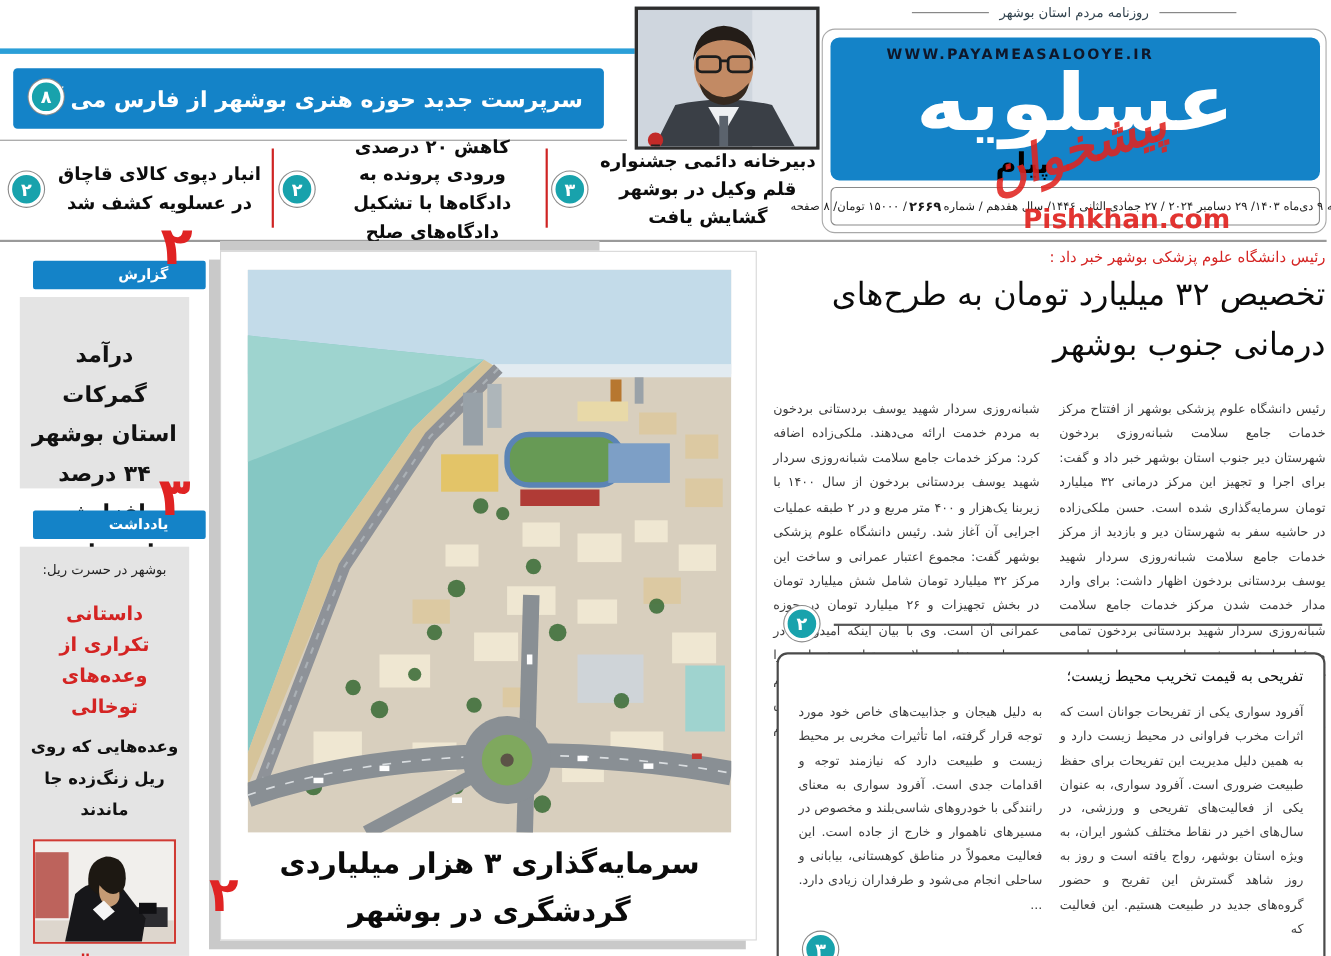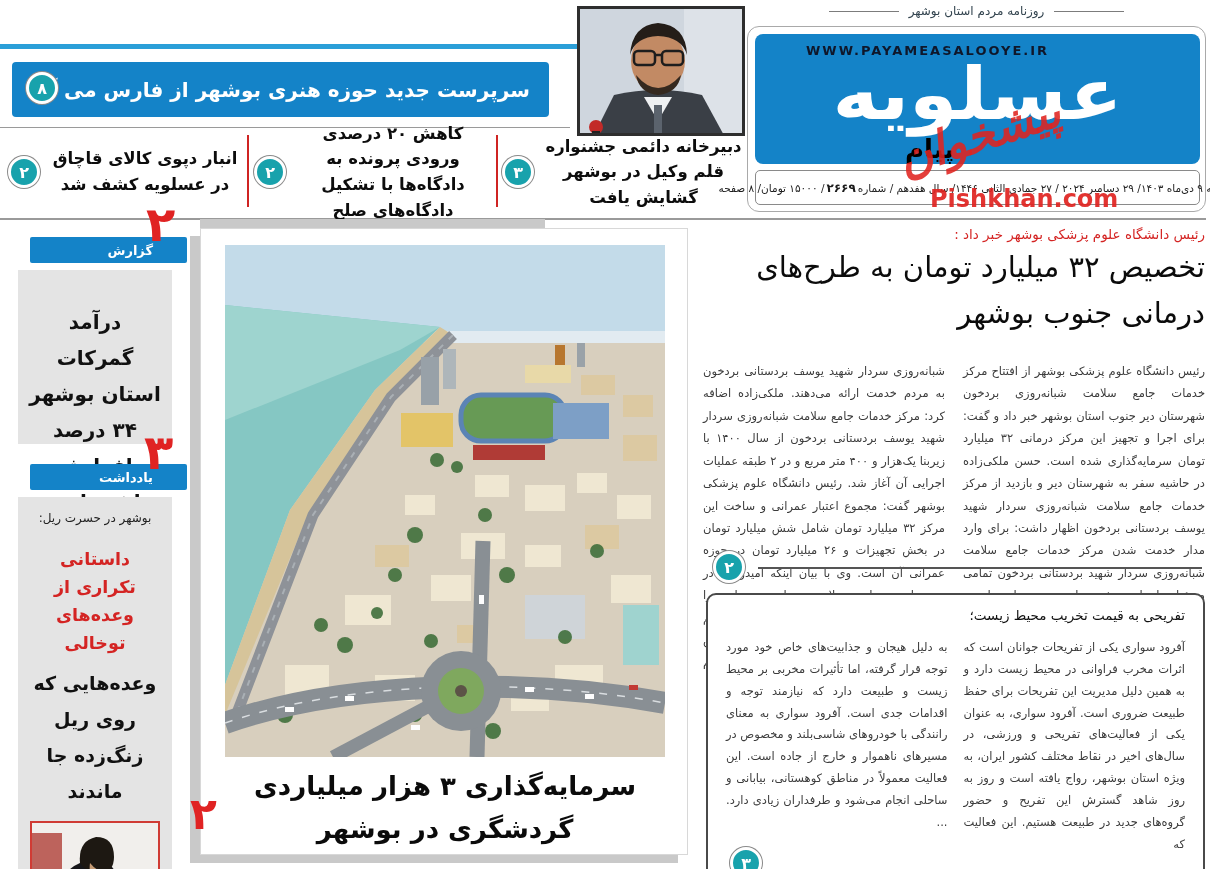--- a/index.html
+++ b/index.html
@@ -65,21 +65,21 @@
   .num-red{position:absolute;color:#e02323;font-weight:bold;}
 
   
   .side-bar-blue{position:absolute;left:30px;width:157px;height:26px;background:#1483c8;color:#fff;font-weight:bold;font-size:13px;
     display:flex;align-items:center;justify-content:flex-start;padding-right:34px;border-radius:2px;}
   .side-gray{position:absolute;left:18px;width:154px;background:#e4e4e4;}
   .sg1-hl{padding:34px 10px;text-align:center;font-weight:bold;font-size:20px;line-height:1.8;color:#111;}
   .sg2{padding:14px 10px;}
   .sg2 .kick{font-size:12px;color:#222;text-align:center;margin-bottom:20px;}
   .sg2 .hl{color:#d42423;font-weight:bold;font-size:17.5px;line-height:1.6;text-align:center;}
-  .sg2 .sub{color:#111;font-weight:bold;font-size:19px;line-height:1.9;text-align:center;margin-top:8px;}
+  .sg2 .sub{color:#111;font-weight:bold;font-size:15px;line-height:1.9;text-align:center;margin-top:8px;}
   .sg2 .photo{margin:12px 2px 6px;height:95px;border:2px solid #d03b34;background:#f4f2ef;overflow:hidden;}
   .sg2 .author{color:#d42423;font-weight:bold;font-size:12.5px;text-align:center;margin:4px 0 8px;}
 </style>
 </head>
 <body>
 
 <div class="page">
 
   <div class="top-line"></div>
 

